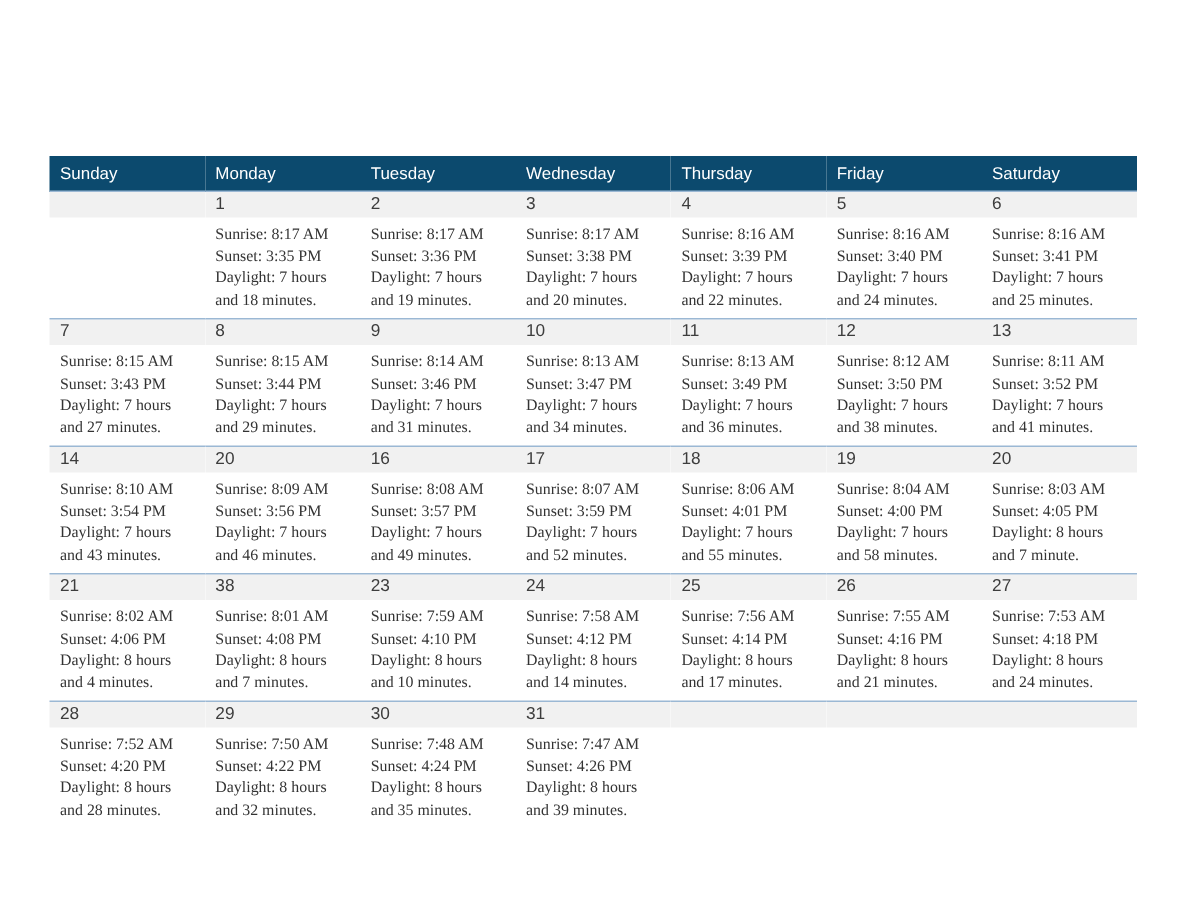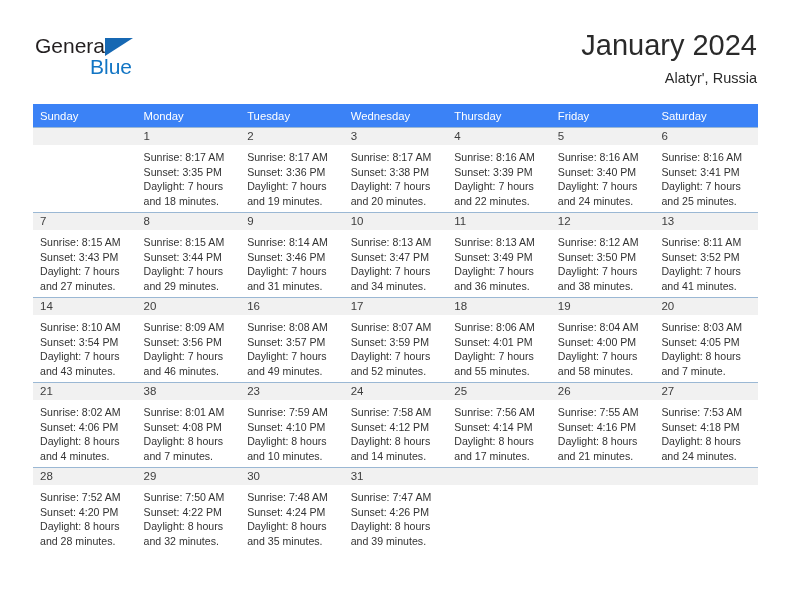--- a/index.html
+++ b/index.html
@@ -86,21 +86,21 @@
   
   .calendar {
     position: absolute;
     left: 33px;
     top: 104px;
     width: 725px;
     border-collapse: collapse;
     table-layout: fixed;
   }
   .calendar th {
-    background: #3b82f6;
+    background: #0c4a6e;
     color: #ffffff;
     font-size: 11.3px;
     font-weight: normal;
     text-align: left;
     padding: 5px 0 5px 7px;
     height: 13px;
     border: none;
   }
   .calendar td {
     vertical-align: top;
@@ -122,44 +122,31 @@
     background: #ffffff;
   }
   td.blank-cell .daynum-bar {
     background: #f1f1f1;
   }
   .cell-lines {
     padding: 5px 6px 0 7px;
     font-size: 10.6px;
     line-height: 14.6px;
     color: #333333;
+    font-family: Liberation Serif, serif;
   }
   .cell-lines div {
     white-space: nowrap;
   }
 </style>
 </head>
 <body>
 
 <div class="page">
 
-  <div class="header">
-
-    <div class="logo">
-      <span class="logo-general">General</span>
-      <span class="logo-triangle"></span>
-      <span class="logo-blue">Blue</span>
-    </div>
-
-    <div class="title-block">
-      <div class="cal-title">January 2024</div>
-      <div class="cal-subtitle">Alatyr', Russia</div>
-    </div>
-
-  </div>
 
   <table class="calendar">
     <thead>
       <tr>
         <th>Sunday</th>
         <th>Monday</th>
         <th>Tuesday</th>
         <th>Wednesday</th>
         <th>Thursday</th>
         <th>Friday</th>

